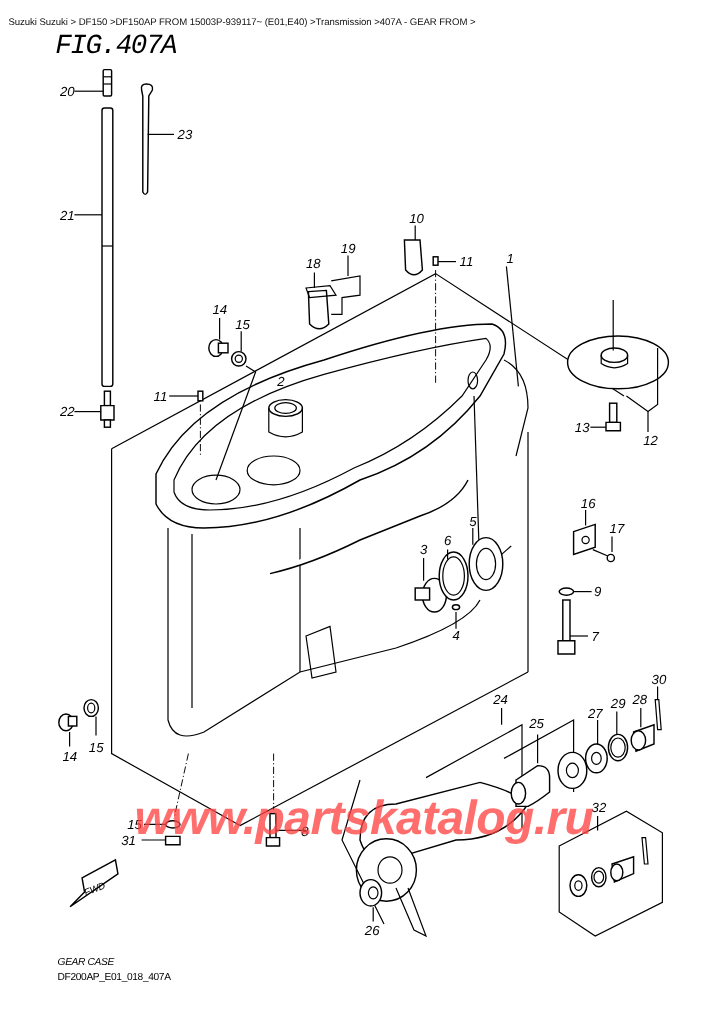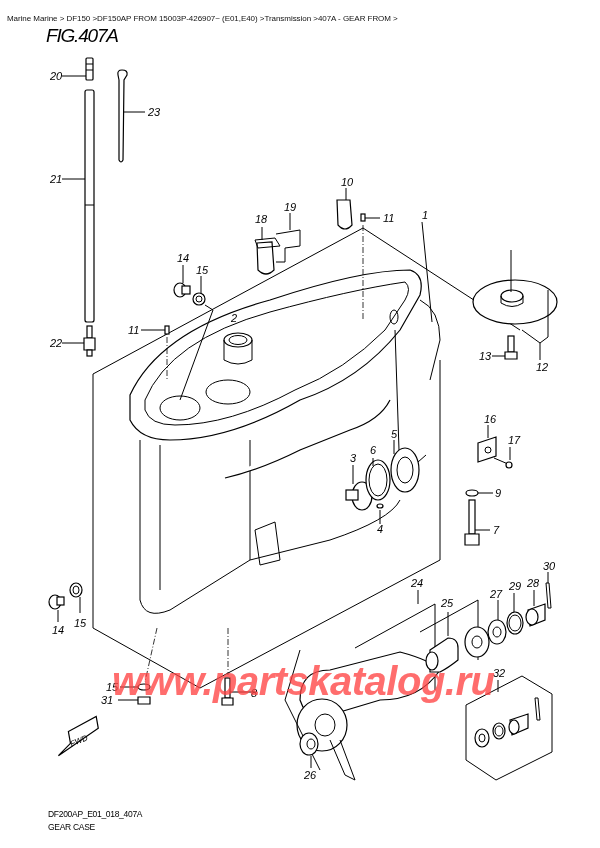--- a/index.html
+++ b/index.html
@@ -1,36 +1,36 @@
 <!DOCTYPE html>
 <html><head>
   <meta charset="utf-8">
   <style>
     html, body { margin: 0; padding: 0; background: #ffffff; }
     body { width: 600px; height: 848px; position: relative; overflow: hidden; font-family: "Liberation Sans", sans-serif; color: #000; }
     .breadcrumb { position: absolute; left: 7px; top: 14px; font-size: 8px; white-space: nowrap; color: #111; letter-spacing: -0.05px; }
     .breadcrumb a { color: #111; text-decoration: none; }
-    .fig-title { position: absolute; left: 46px; top: 25px; font-size: 19px; font-style: italic; letter-spacing: -1.2px; font-family: Liberation Sans, sans-serif; }
+    .fig-title { position: absolute; left: 46px; top: 25px; font-size: 23px; font-style: italic; letter-spacing: -1.2px; font-family: Liberation Mono, monospace; }
     .footer-code { position: absolute; left: 48px; top: 809px; font-size: 8.5px; letter-spacing: -0.3px; }
-    .footer-name { position: absolute; left: 48px; top: 822px; font-size: 8.5px; letter-spacing: -0.3px; }
+    .footer-name { position: absolute; left: 48px; top: 796px; font-size: 8.5px; font-style: italic; letter-spacing: -0.3px; }
     svg.diagram { position: absolute; left: 0; top: 0; }
     .callout { font-family: "Liberation Sans", sans-serif; font-size: 11px; font-style: italic; fill: #000; }
     .ln { stroke: #000; stroke-width: 1; fill: none; }
     .ln2 { stroke: #000; stroke-width: 1.2; fill: #fff; }
     .dash { stroke: #000; stroke-width: 0.8; fill: none; stroke-dasharray: 6 2 1 2; }
     .watermark { font-family: "Liberation Sans", sans-serif; font-size: 40px; font-weight: bold; font-style: italic; fill: #ff4444; fill-opacity: 0.78; letter-spacing: -0.5px; }
   </style>
 </head>
 <body>
 
 <div class="breadcrumb">
-  <a>Marine Marine</a>
+  <a>Suzuki Suzuki</a>
   <span>&gt;</span>
   <a>DF150</a>
-  <span>&gt;</span><a>DF150AP FROM 15003P-426907~ (E01,E40)</a>
+  <span>&gt;</span><a>DF150AP FROM 15003P-939117~ (E01,E40)</a>
   <span>&gt;</span><a>Transmission</a>
   <span>&gt;</span><a>407A - GEAR FROM</a>
   <span>&gt;</span>
 </div>
 
 <div class="fig-title">FIG.407A</div>
 
 <svg class="diagram" width="600" height="848" viewBox="0 0 600 848" xmlns="http://www.w3.org/2000/svg">
 
   <g>

